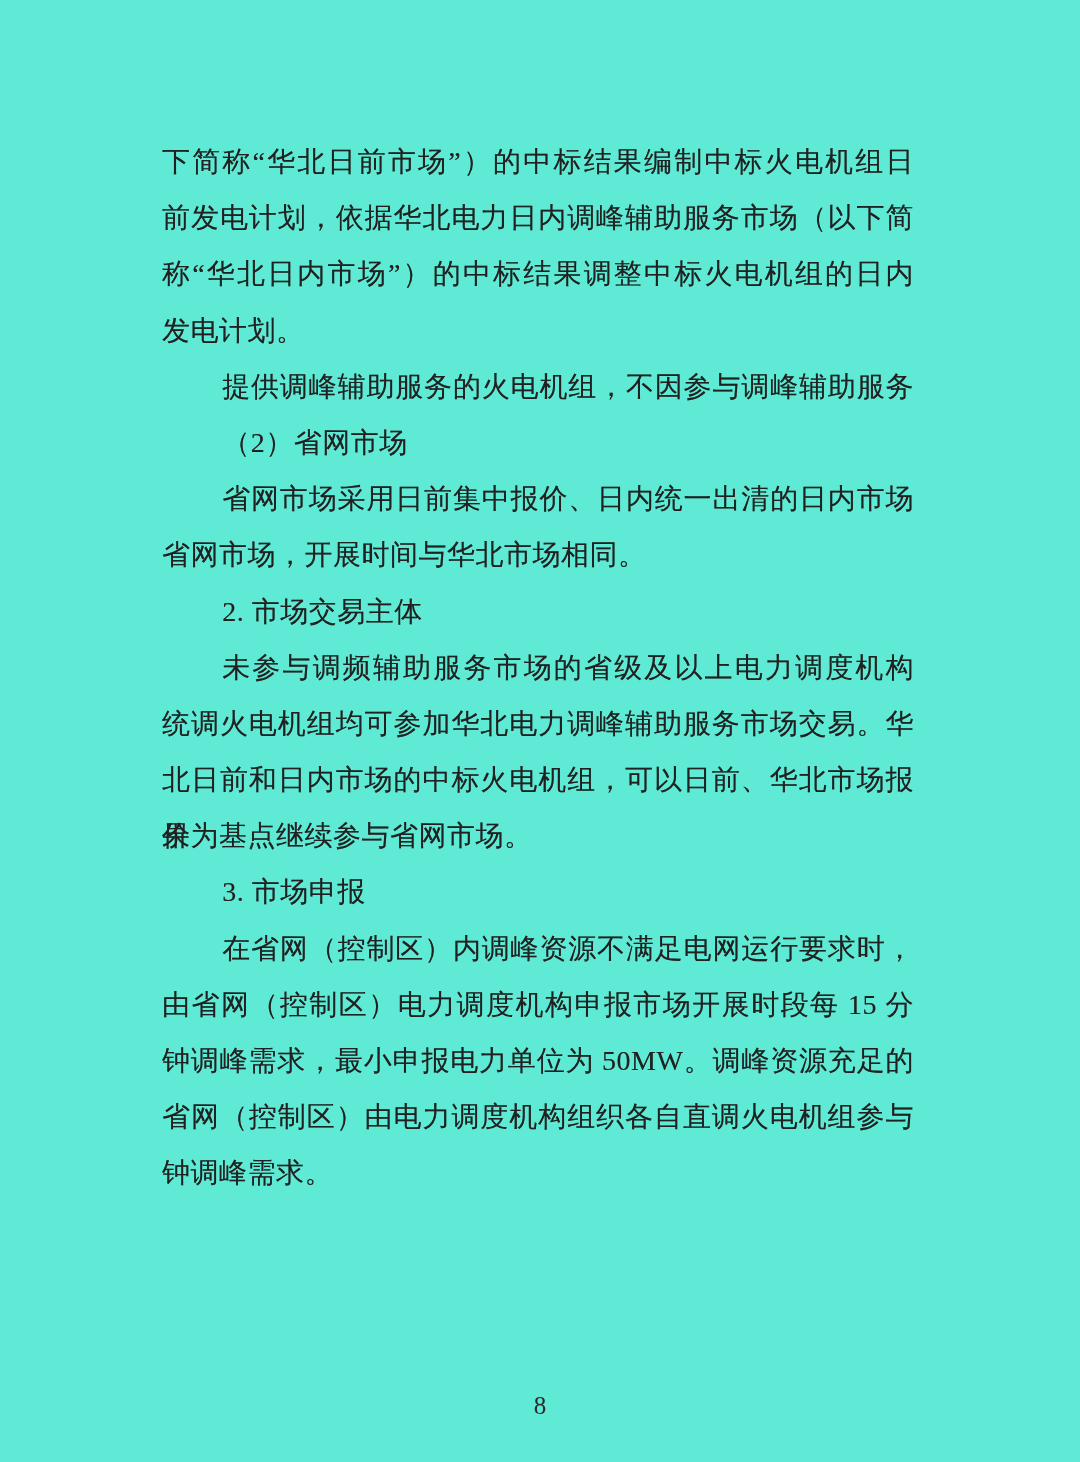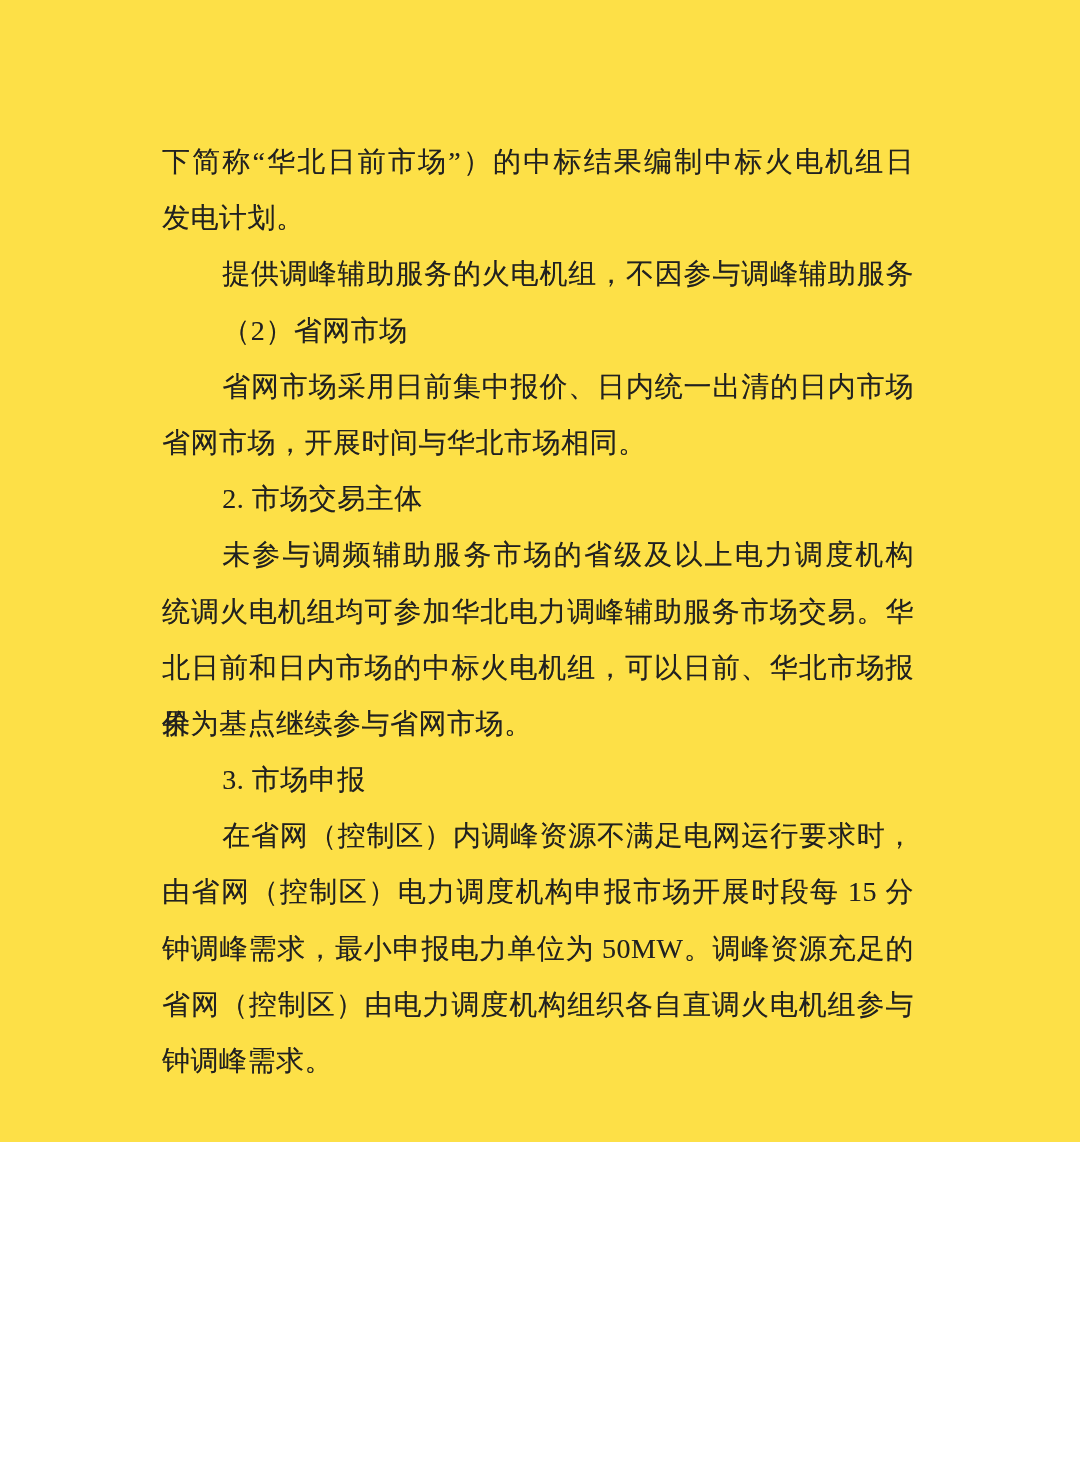--- a/index.html
+++ b/index.html
@@ -1,19 +1,19 @@
 <!DOCTYPE html>
 <html lang="zh"><head>
 <meta charset="utf-8">
 <style>
   html,body { margin:0; padding:0; background:#ffffff; }
   .page {
     position:relative;
-    width:1080px; height:1142px;
-    background:#fde047;
+    width:1080px; height:1462px;
+    background:#5eead4;
     font-family:"Liberation Serif","DejaVu Serif",serif;
     color:#212121;
     overflow:hidden;
   }
   .doc {
     position:absolute;
     left:162px; top:134px; width:752px;
   }
   .line {
     height:56.2px;
@@ -40,20 +40,22 @@
     color:#2a2a2a;
   }
 </style>
 </head>
 <body>
 
 <div class="page">
 
   <div class="doc">
     <div class="line j">下简称“华北日前市场”）的中标结果编制中标火电机组日</div>
+    <div class="line j">前发电计划，依据华北电力日内调峰辅助服务市场（以下简</div>
+    <div class="line j">称“华北日内市场”）的中标结果调整中标火电机组的日内</div>
     <div class="line l">发电计划。</div>
     <div class="line ij">提供调峰辅助服务的火电机组，不因参与调峰辅助服务</div>
     <div class="line il">（2）省网市场</div>
     <div class="line ij">省网市场采用日前集中报价、日内统一出清的日内市场</div>
     <div class="line l">省网市场，开展时间与华北市场相同。</div>
     <div class="line il">2. 市场交易主体</div>
     <div class="line ij">未参与调频辅助服务市场的省级及以上电力调度机构</div>
     <div class="line j">统调火电机组均可参加华北电力调峰辅助服务市场交易。华</div>
     <div class="line j">北日前和日内市场的中标火电机组，可以日前、华北市场报价</div>
     <div class="line l">果为基点继续参与省网市场。</div>

